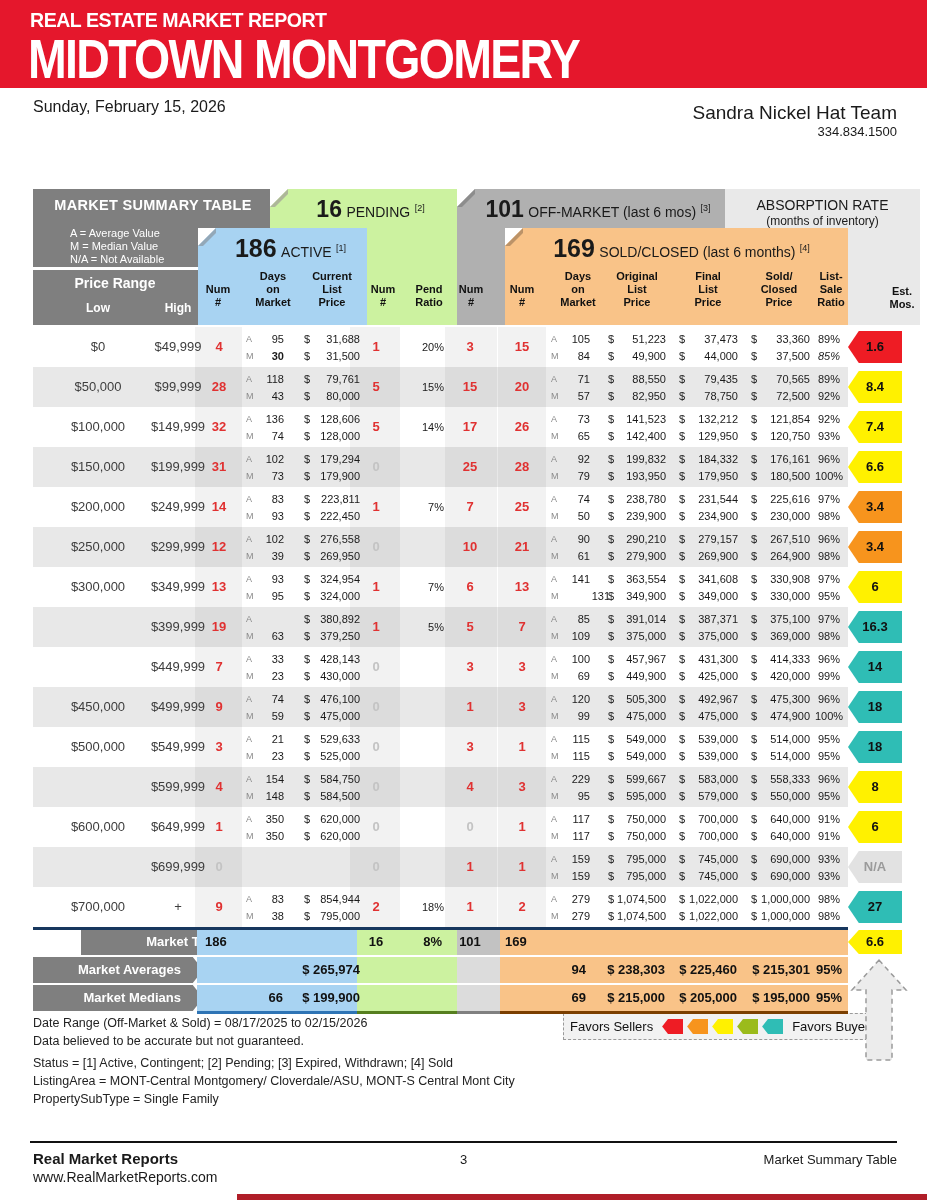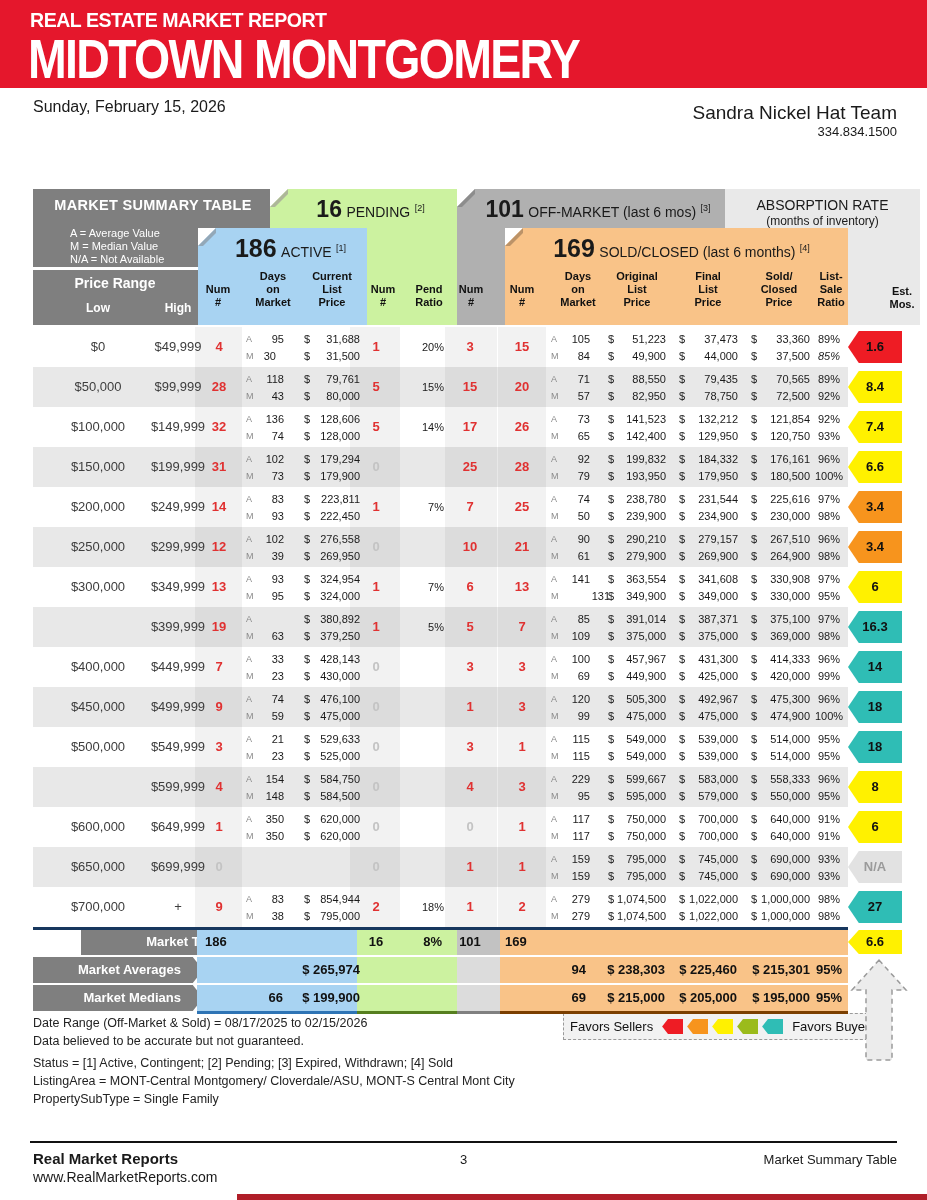--- a/index.html
+++ b/index.html
@@ -182,21 +182,21 @@
         <div class="band" style="left:195px;width:47px;"></div>
         <div class="band" style="left:350px;width:50px;"></div>
         <div class="band" style="left:445px;width:52px;"></div>
         <div class="band" style="left:498px;width:48px;"></div>
         <div class="cell vc ctr price-lab" style="left:33px;width:130px;">$0</div>
         <div class="cell vc ctr price-lab" style="left:113px;width:130px;">$49,999</div>
         <div class="cell vc ctr numv" style="left:195px;width:48px;">4</div>
         <div class="cell l1 am" style="left:246px;width:12px;">A</div>
         <div class="cell l2 am" style="left:246px;width:12px;">M</div>
         <div class="cell l1 rgt dv" style="left:252px;width:32px;">95</div>
-        <div class="cell l2 rgt dv" style="left:244px;width:32px;">30</div>
+        <div class="cell l2 rgt dv" style="left:252px;width:32px;font-weight:bold;">30</div>
         <div class="cell l1 dv" style="left:304px;width:12px;">$</div>
         <div class="cell l2 dv" style="left:304px;width:12px;">$</div>
         <div class="cell l1 rgt dv" style="left:288px;width:72px;">31,688</div>
         <div class="cell l2 rgt dv" style="left:288px;width:72px;">31,500</div>
         <div class="cell vc ctr numv" style="left:352px;width:48px;">1</div>
         <div class="cell vc rgt dv" style="left:396px;width:48px;">20%</div>
         <div class="cell vc ctr numv" style="left:446px;width:48px;">3</div>
         <div class="cell vc ctr numv" style="left:498px;width:48px;">15</div>
         <div class="cell l1 am" style="left:551px;width:12px;">A</div>
         <div class="cell l2 am" style="left:551px;width:12px;">M</div>
@@ -500,21 +500,20 @@
         <div class="cell l2 rgt dv" style="left:740px;width:70px;">369,000</div>
         <div class="cell l2 ctr dv" style="left:802px;width:54px;">98%</div>
         <div class="est" style="left:848px;top:4px;width:54px;height:32px;line-height:32px;background:#2FBDB5;">16.3</div>
       </div>
       <div class="prow" style="top:320px;">
         <div class="stripe" style="background:#FFFFFF;"></div>
         <div class="band" style="left:195px;width:47px;"></div>
         <div class="band" style="left:350px;width:50px;"></div>
         <div class="band" style="left:445px;width:52px;"></div>
         <div class="band" style="left:498px;width:48px;"></div>
-        <div class="cell vc ctr price-lab" style="left:33px;width:130px;">$400,000</div>
         <div class="cell vc ctr price-lab" style="left:113px;width:130px;">$449,999</div>
         <div class="cell vc ctr numv" style="left:195px;width:48px;">7</div>
         <div class="cell l1 am" style="left:246px;width:12px;">A</div>
         <div class="cell l2 am" style="left:246px;width:12px;">M</div>
         <div class="cell l1 rgt dv" style="left:252px;width:32px;">33</div>
         <div class="cell l2 rgt dv" style="left:252px;width:32px;">23</div>
         <div class="cell l1 dv" style="left:304px;width:12px;">$</div>
         <div class="cell l2 dv" style="left:304px;width:12px;">$</div>
         <div class="cell l1 rgt dv" style="left:288px;width:72px;">428,143</div>
         <div class="cell l2 rgt dv" style="left:288px;width:72px;">430,000</div>
@@ -699,21 +698,20 @@
         <div class="cell l2 rgt dv" style="left:740px;width:70px;">640,000</div>
         <div class="cell l2 ctr dv" style="left:802px;width:54px;">91%</div>
         <div class="est" style="left:848px;top:4px;width:54px;height:32px;line-height:32px;background:#FFF100;">6</div>
       </div>
       <div class="prow" style="top:520px;">
         <div class="stripe" style="background:#E8E8E8;"></div>
         <div class="band" style="left:195px;width:47px;"></div>
         <div class="band" style="left:350px;width:50px;"></div>
         <div class="band" style="left:445px;width:52px;"></div>
         <div class="band" style="left:498px;width:48px;"></div>
-        <div class="cell vc ctr price-lab" style="left:33px;width:130px;">$650,000</div>
         <div class="cell vc ctr price-lab" style="left:113px;width:130px;">$699,999</div>
         <div class="cell vc ctr numz" style="left:195px;width:48px;">0</div>
         <div class="cell vc ctr numz" style="left:352px;width:48px;">0</div>
         <div class="cell vc ctr numv" style="left:446px;width:48px;">1</div>
         <div class="cell vc ctr numv" style="left:498px;width:48px;">1</div>
         <div class="cell l1 am" style="left:551px;width:12px;">A</div>
         <div class="cell l2 am" style="left:551px;width:12px;">M</div>
         <div class="cell l1 rgt dv" style="left:556px;width:34px;">159</div>
         <div class="cell l1 dv" style="left:608px;width:12px;">$</div>
         <div class="cell l1 rgt dv" style="left:596px;width:70px;">795,000</div>

